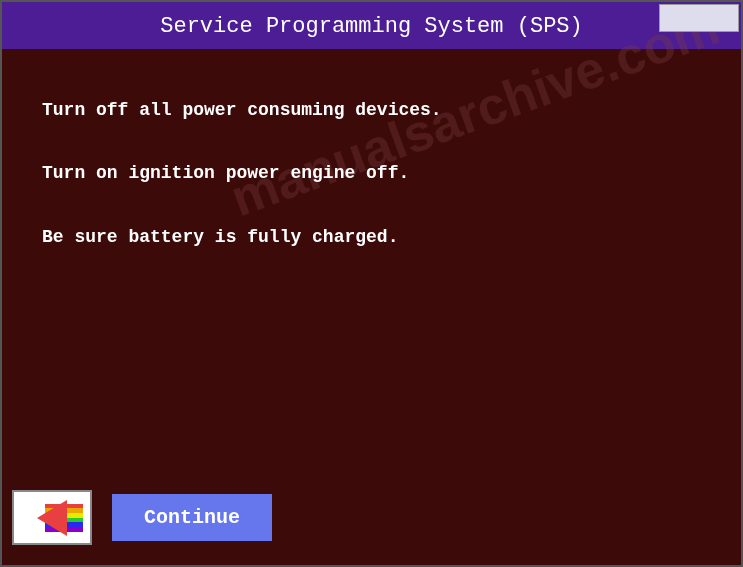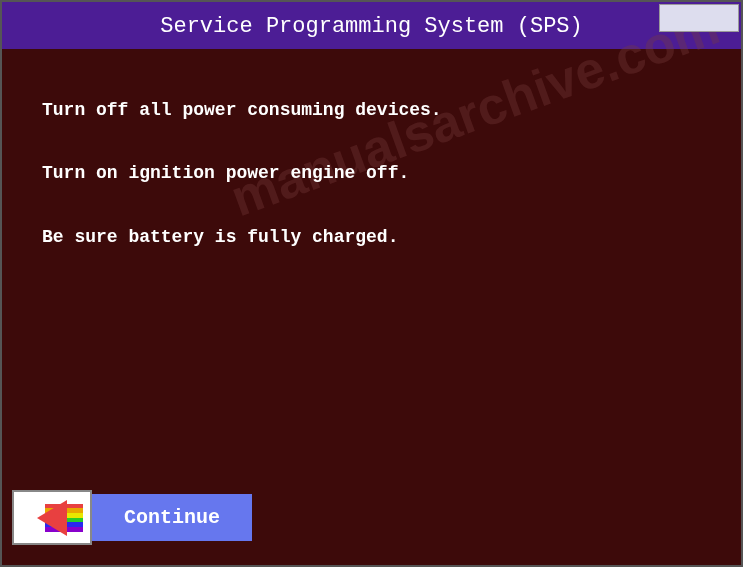--- a/index.html
+++ b/index.html
@@ -68,20 +68,21 @@
       line-height: 1.3;
     }
 
     .bottom-bar {
       position: absolute;
       bottom: 20px;
       left: 10px;
       right: 10px;
       display: flex;
       align-items: center;
+      gap: 20px;
       z-index: 2;
     }
 
     .back-button {
       width: 80px;
       height: 55px;
       background-color: #fff;
       border: 2px solid #888;
       display: flex;
       align-items: center;

